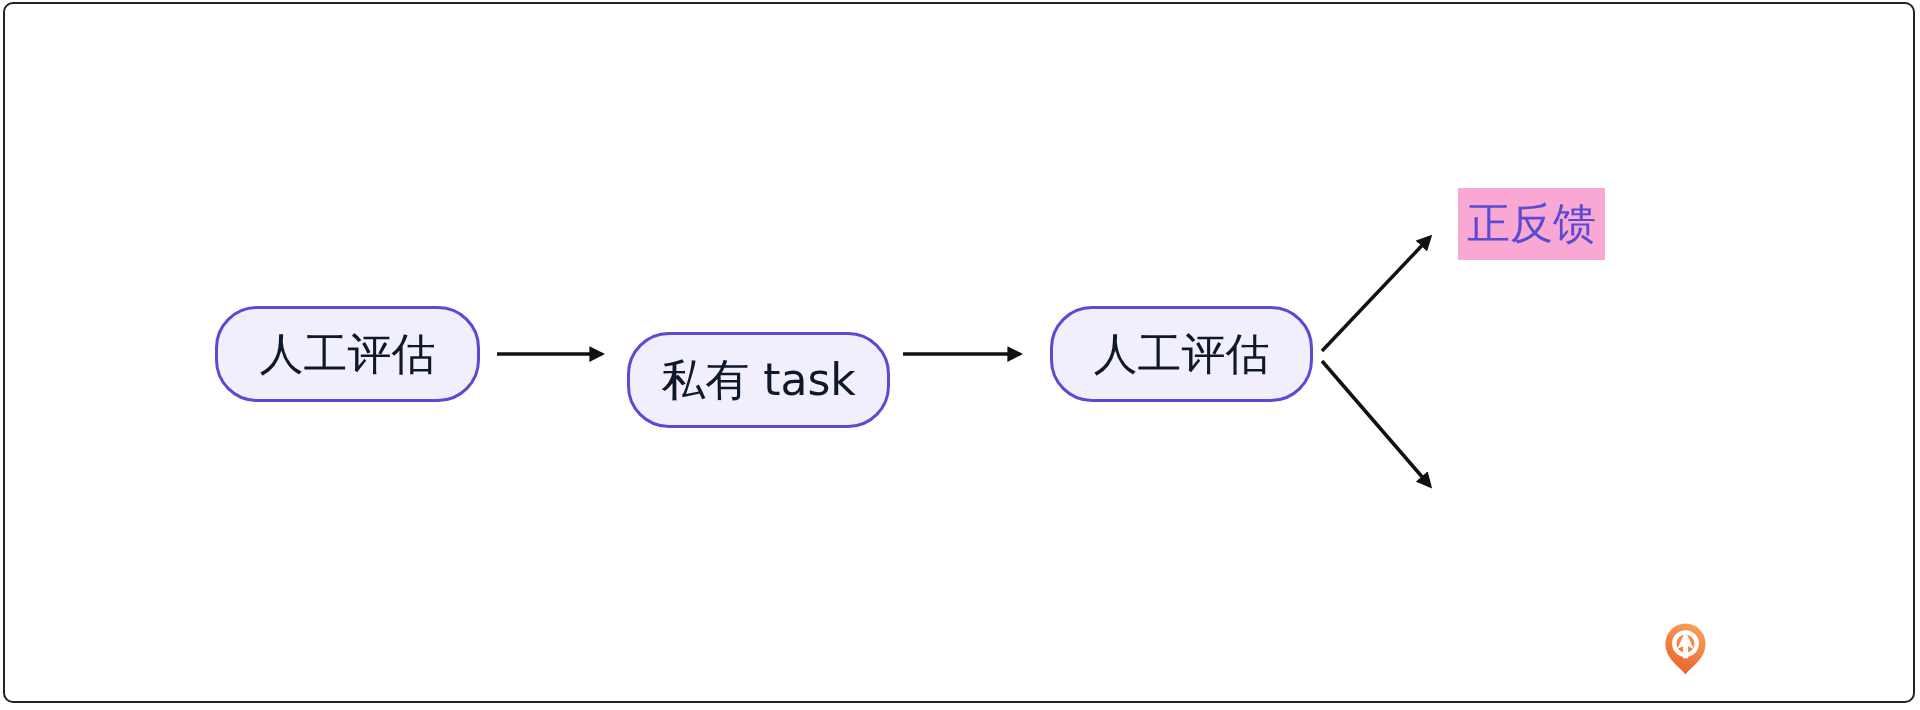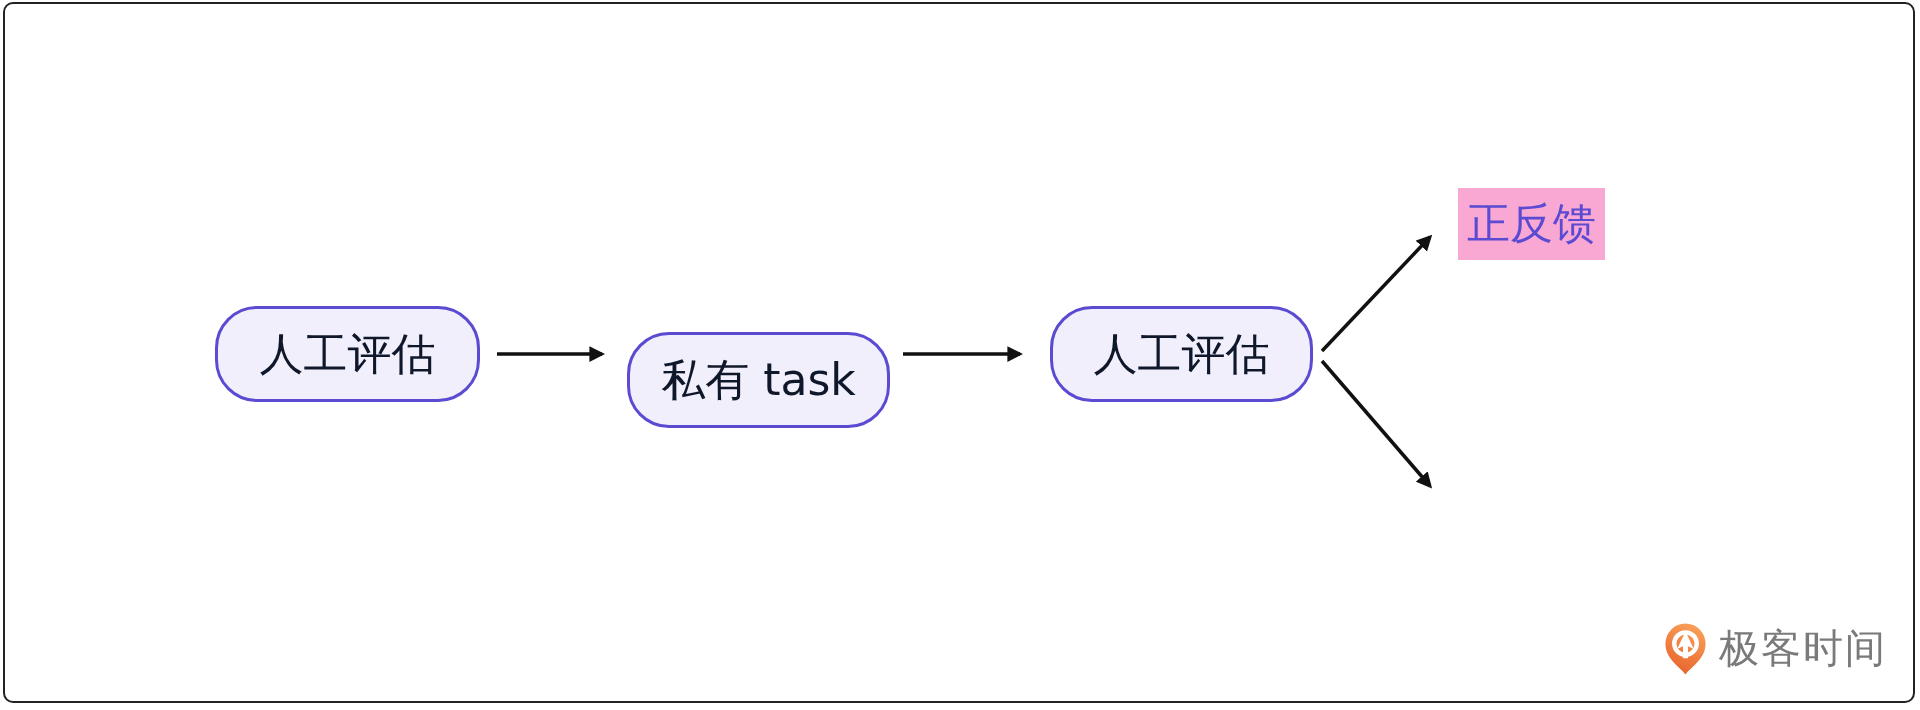--- a/index.html
+++ b/index.html
@@ -110,17 +110,16 @@
       <defs>
         <linearGradient id="lg" x1="0.7" y1="0" x2="0.3" y2="1">
           <stop offset="0" stop-color="#f9a159"></stop>
           <stop offset="1" stop-color="#e8622c"></stop>
         </linearGradient>
       </defs>
       <path d="M23,53.5 C15.5,44.5 2.5,37.5 2.5,22 A20.5,20.5 0 1 1 43.5,22 C43.5,37.5 30.5,44.5 23,53.5 Z" fill="url(#lg)"></path>
       <circle cx="23" cy="22" r="11.5" fill="none" stroke="#ffffff" stroke-width="4.5"></circle>
       <polygon points="23,9.5 31.5,27.5 25.6,24.8 25.6,37 20.4,37 20.4,24.8 14.5,27.5" fill="#ffffff"></polygon>
     </svg>
-    <span class="logo-text">极客时间</span>
   </div>
 
   <div class="frame"></div>
 </div>
 
 </body></html>

